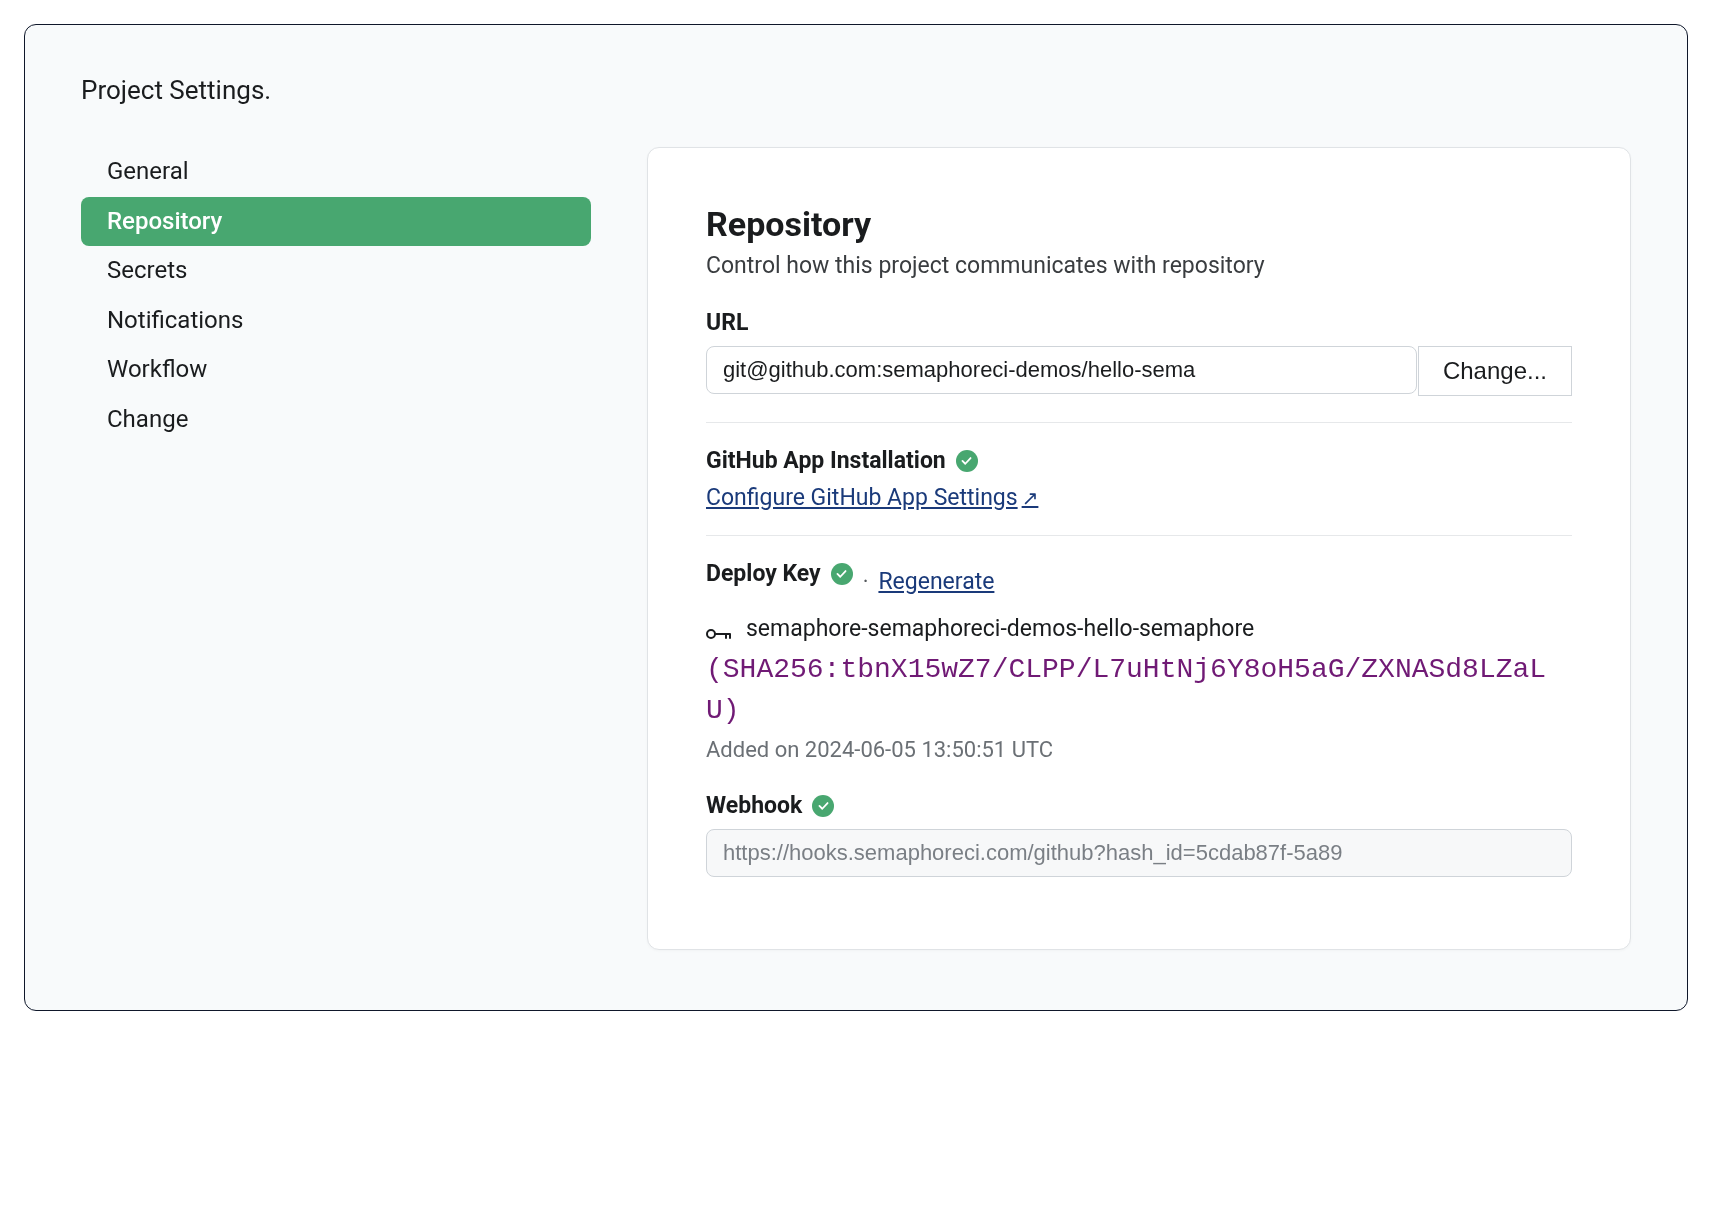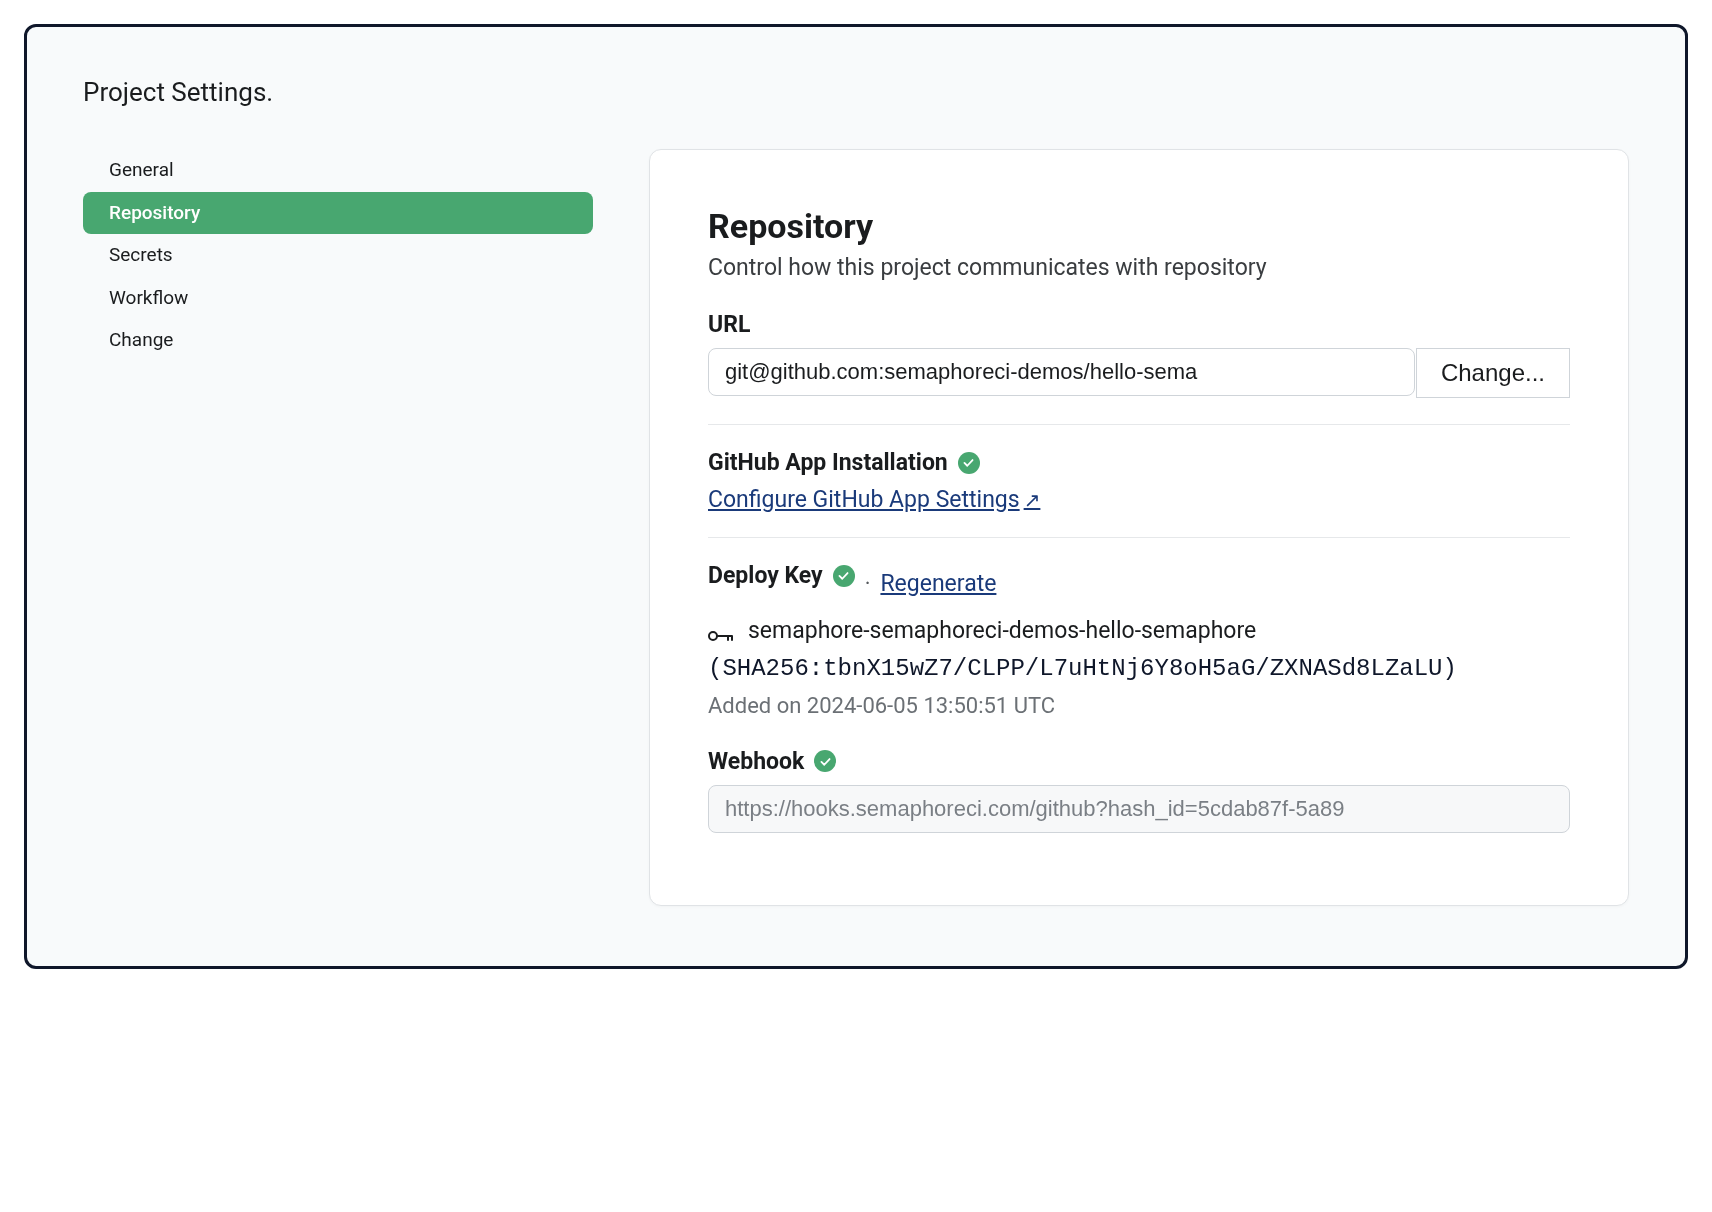--- a/index.html
+++ b/index.html
@@ -7,21 +7,21 @@
       margin: 0;
       padding: 0;
     }
     body {
       font-family: -apple-system, BlinkMacSystemFont, "Segoe UI", Roboto, Helvetica, Arial, sans-serif;
       background: #fff;
       padding: 24px;
     }
     .outer-container {
       background: #f8fafb;
-      border: 3px solid #0f172a;
+      border: 1px solid #0f172a;
       border-radius: 12px;
       padding: 50px 56px 60px 56px;
       max-width: 1664px;
     }
     .page-title {
       font-size: 26px;
       font-weight: 400;
       color: #1a1c1e;
       margin-bottom: 42px;
     }
@@ -29,21 +29,21 @@
       display: flex;
       gap: 56px;
     }
     .sidebar {
       width: 510px;
       flex-shrink: 0;
     }
     .sidebar-item {
       display: block;
       padding: 8px 26px;
-      font-size: 19px;
+      font-size: 24px;
       color: #1a1c1e;
       cursor: pointer;
       border-radius: 8px;
       line-height: 1.4;
     }
     .sidebar-item.active {
       background: #48a770;
       color: #fff;
       font-weight: 500;
     }
@@ -166,22 +166,22 @@
     }
     .key-icon {
       flex-shrink: 0;
       margin-top: 6px;
     }
     .key-name {
       word-break: break-word;
     }
     .key-fingerprint {
       font-family: "SFMono-Regular", Consolas, "Liberation Mono", Menlo, monospace;
-      font-size: 24px;
-      color: #0f172a;
+      font-size: 28px;
+      color: #701a75;
       word-break: break-all;
       line-height: 1.45;
       margin-bottom: 6px;
     }
     .key-added {
       font-size: 22px;
       color: #6b7075;
       margin-bottom: 30px;
     }
     .webhook-input {
@@ -201,20 +201,23 @@
 
     <nav class="sidebar">
       <div class="sidebar-item">
         <span>General</span>
       </div>
       <div class="sidebar-item active">
         <span>Repository</span>
       </div>
       <div class="sidebar-item">
         <span>Secrets</span>
+      </div>
+      <div class="sidebar-item">
+        <span>Notifications</span>
       </div>
       <div class="sidebar-item">
         <span>Workflow</span>
       </div>
       <div class="sidebar-item">
         <span>Change</span>
       </div>
     </nav>
 
     <div class="content-panel">

